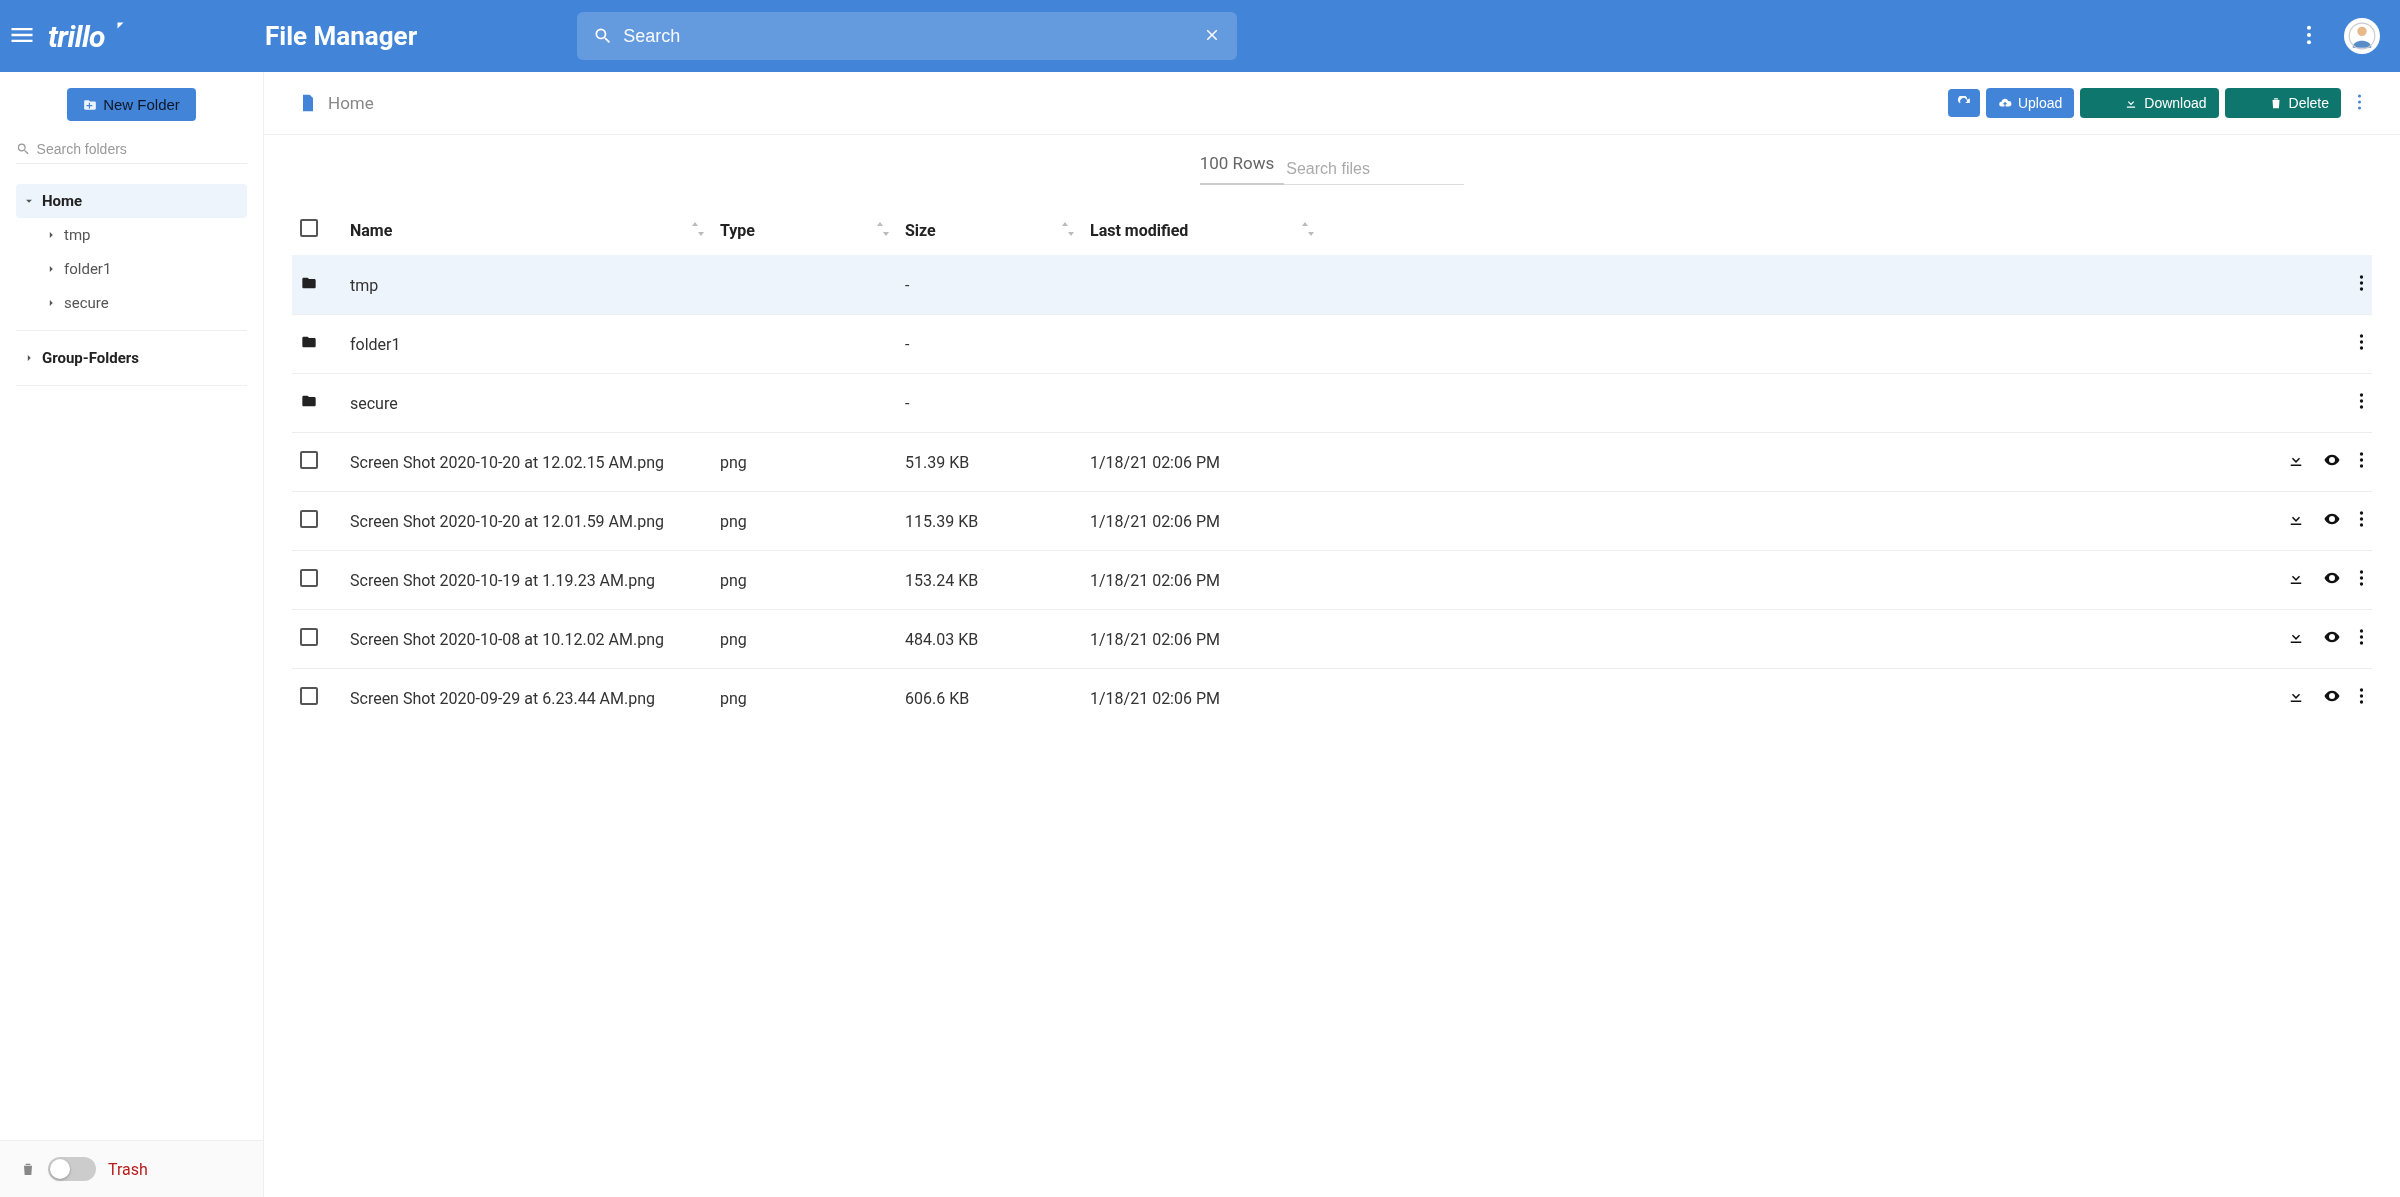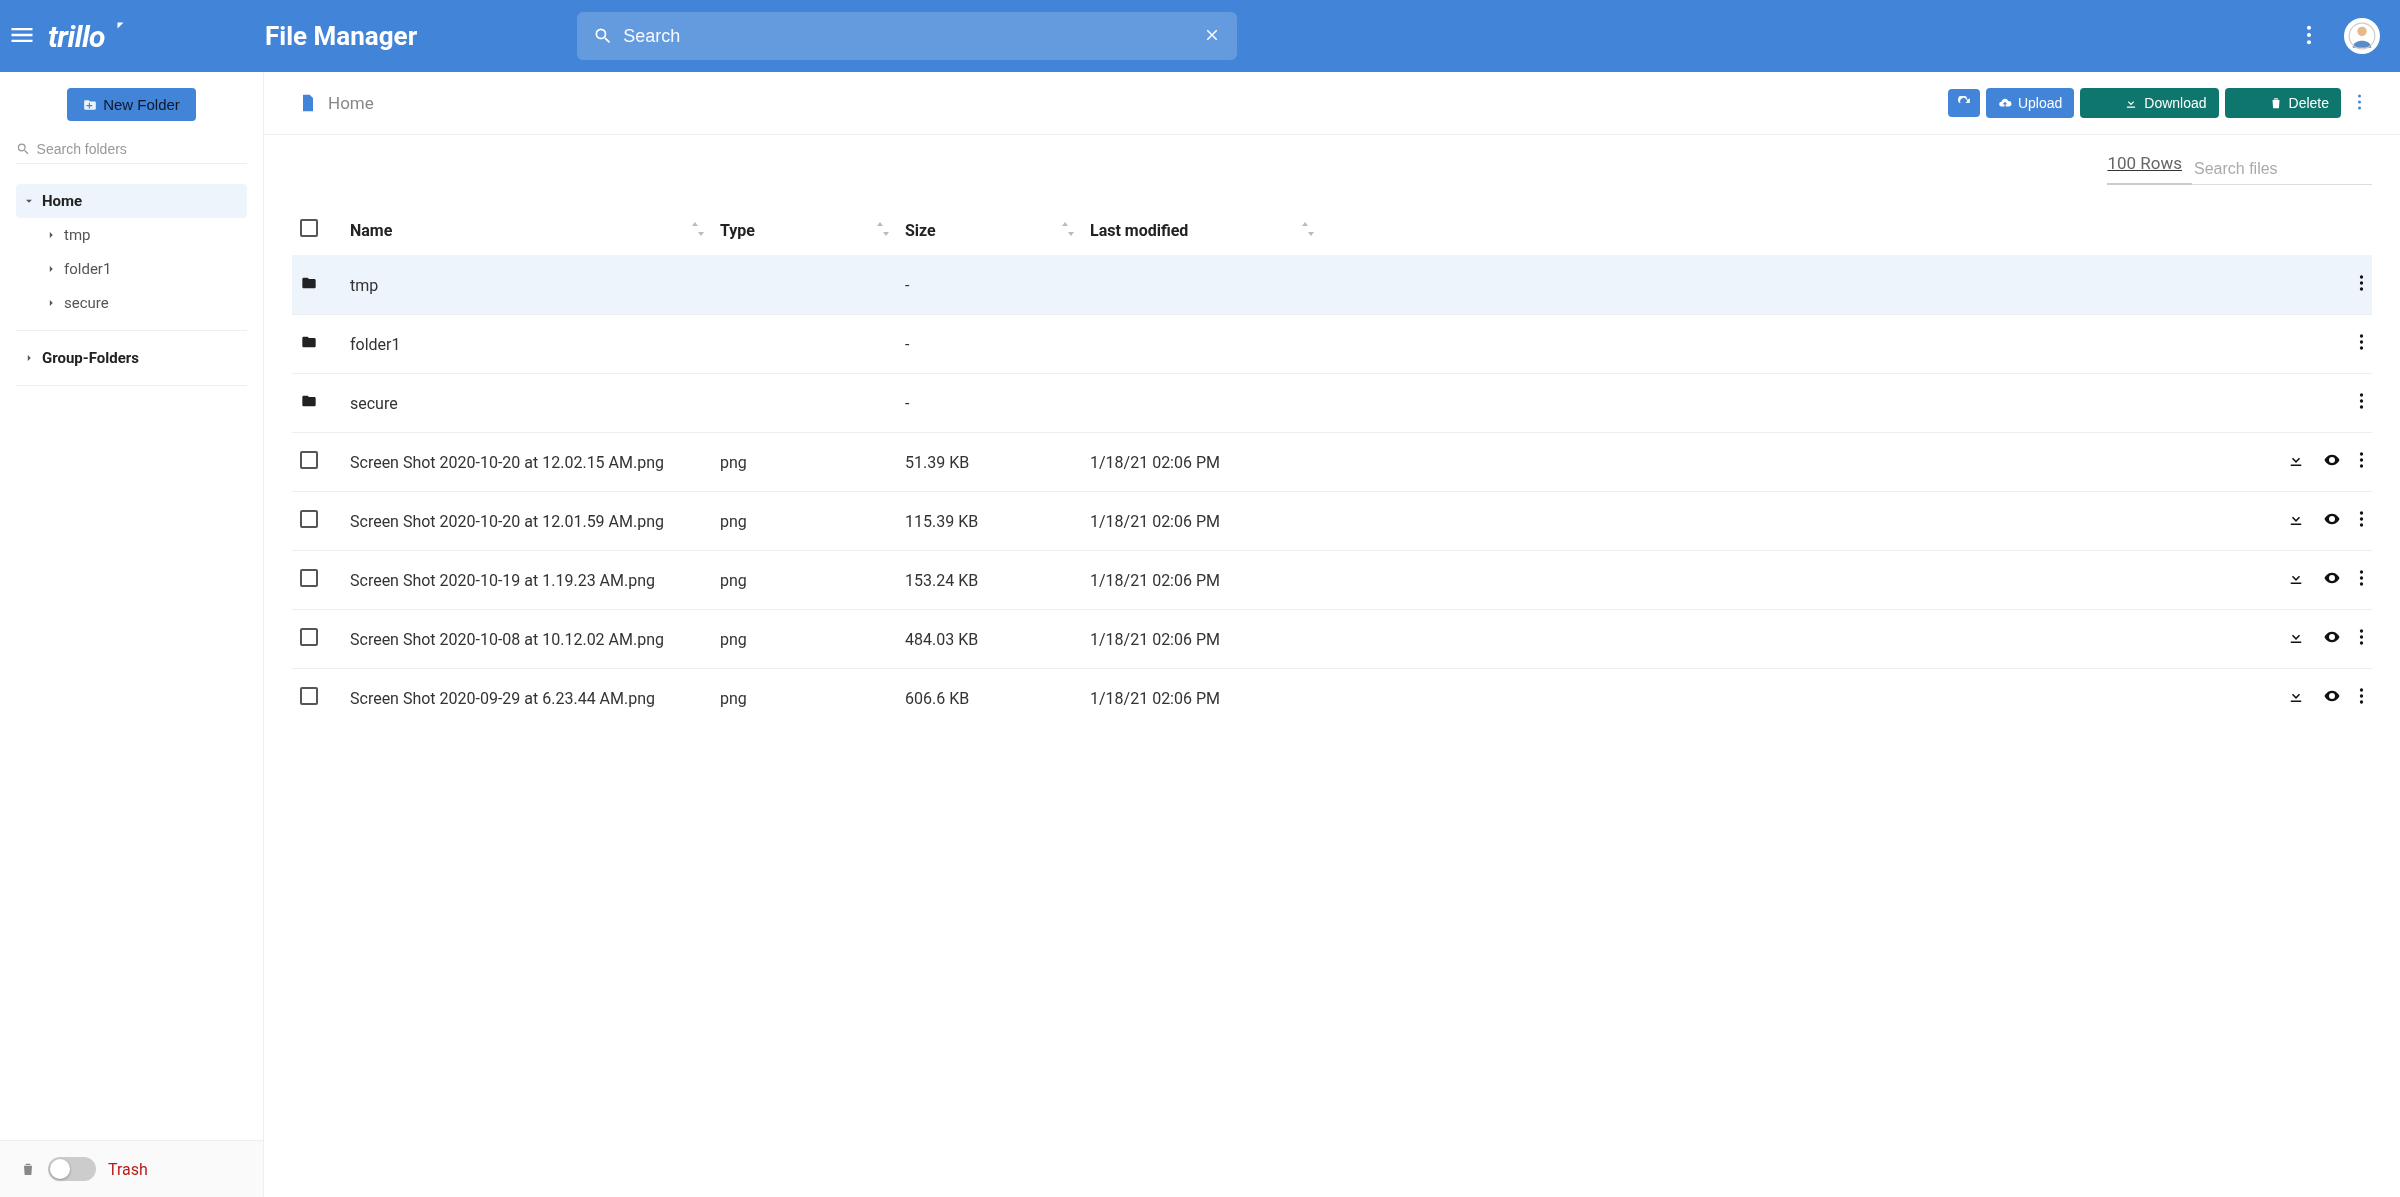--- a/index.html
+++ b/index.html
@@ -152,21 +152,21 @@
   background: #4285d8; color: #fff; border: none;
   border-radius: 4px; padding: 7px 12px; font-size: 14px;
   display: flex; align-items: center; gap: 6px; cursor: pointer;
 }
 .tbtn.light { background: #0f766e; padding-left: 44px; }
 .tbtn.iconbtn { padding: 7px 9px; }
 .tbtn svg { width: 14px; height: 14px; fill: #fff; }
 .toolbar-more { cursor: pointer; padding: 4px 10px; }
 .toolbar-more svg { width: 5px; height: 18px; fill: #4285d8; }
 .content { flex: 1; overflow: auto; padding: 18px 28px 0 28px; }
-.meta-row { display: flex; justify-content: flex-end; align-items: flex-end; text-decoration: underline; }
+.meta-row { display: flex; justify-content: center; align-items: flex-end; }
 .rows-label { font-size: 17px; color: #666; border-bottom: 2px solid #ccc; padding: 0 10px 10px 0; }
 .search-files input {
   border: none; border-bottom: 1px solid #ddd; outline: none;
   font-size: 16px; padding: 6px 2px; width: 180px; color: #444;
 }
 .search-files input::placeholder { color: #aaa; }
 table { width: 100%; border-collapse: collapse; margin-top: 20px; }
 th {
   text-align: left; font-size: 16px; font-weight: 700;
   padding: 14px 8px; color: #222;

